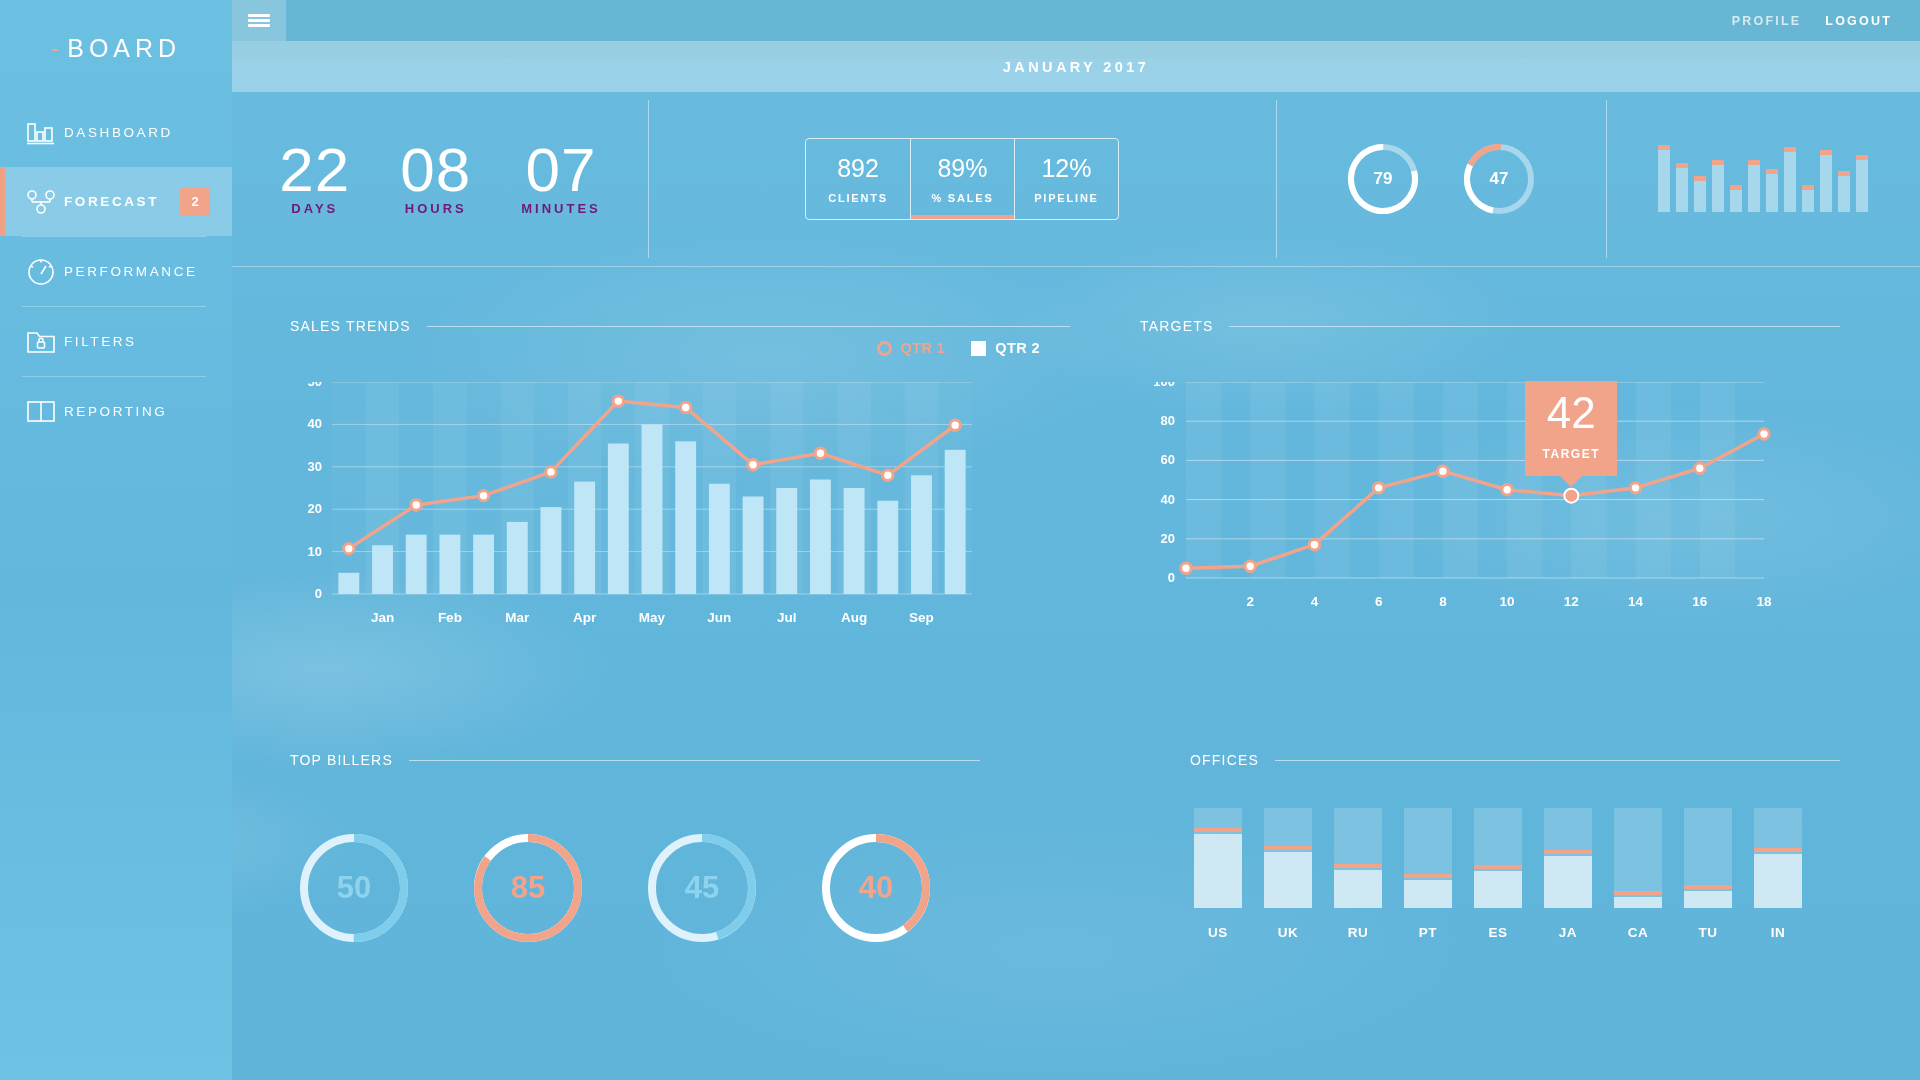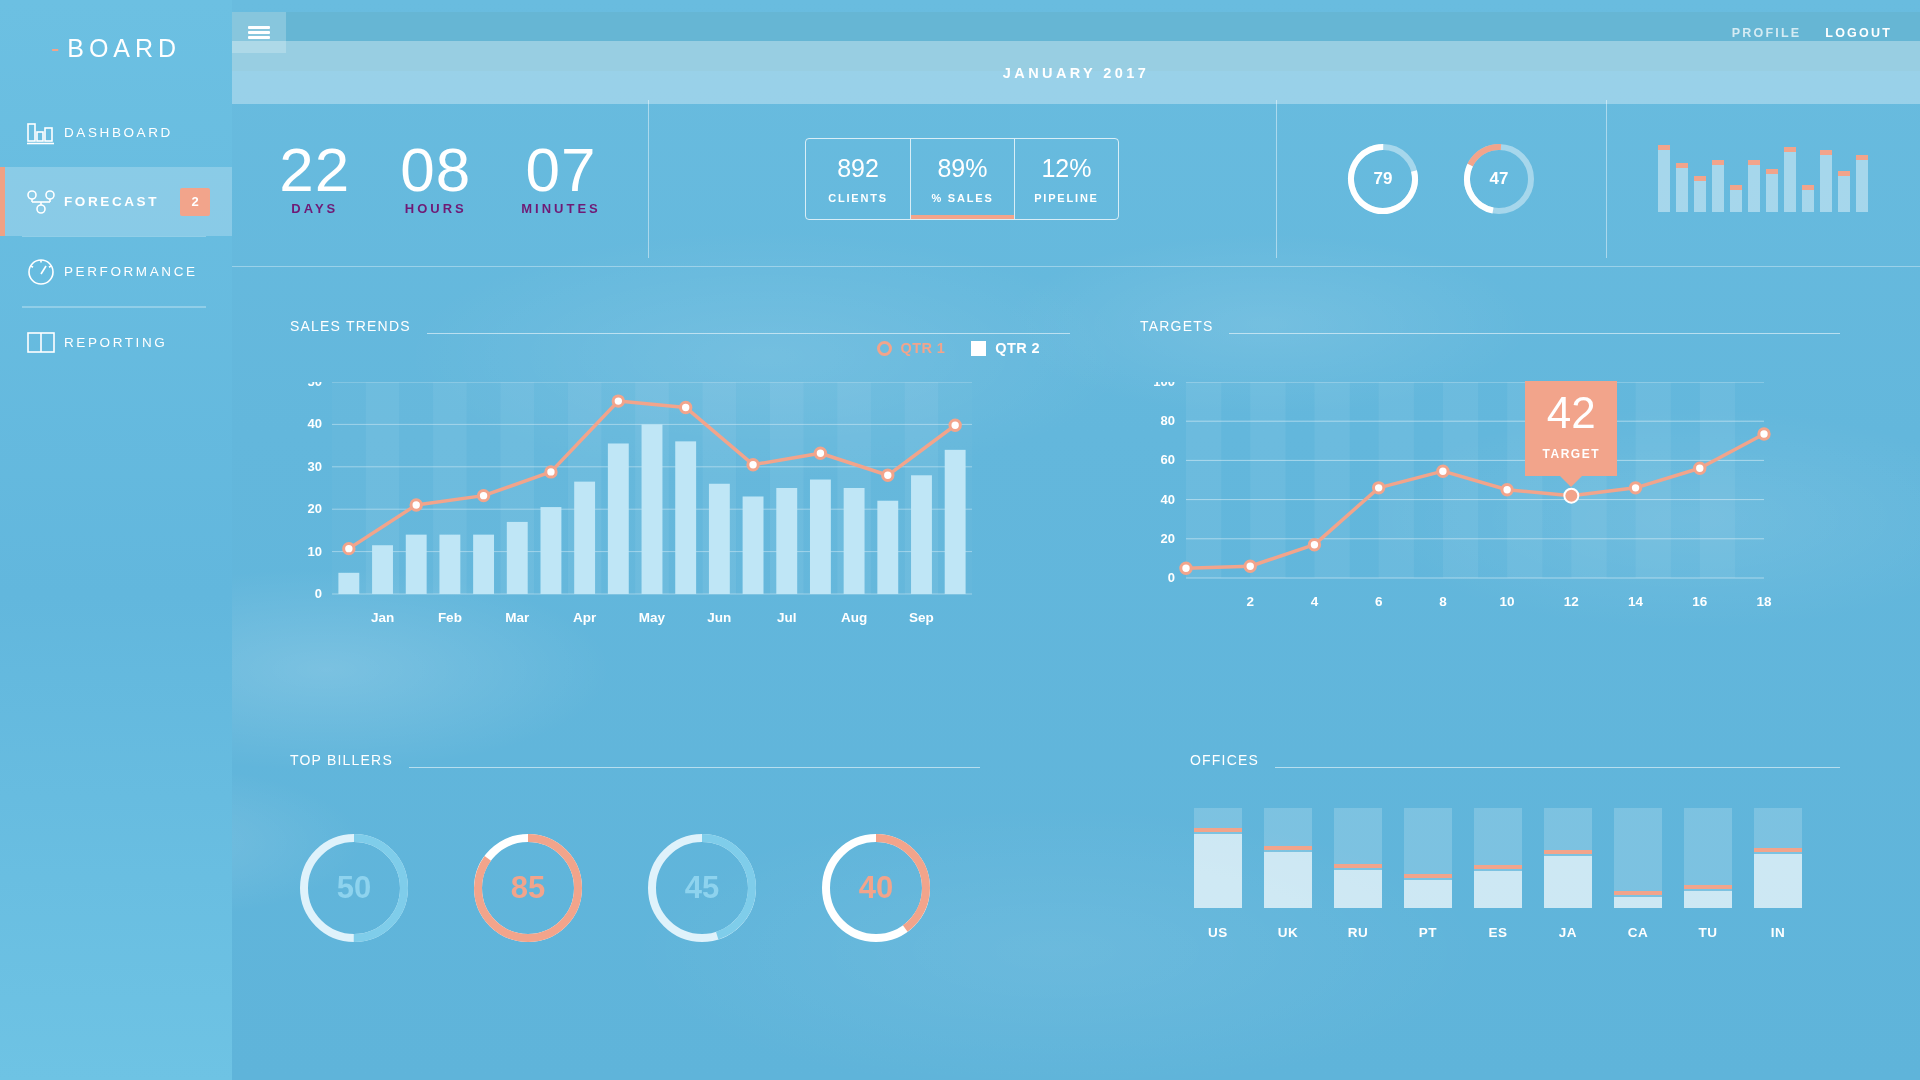--- a/index.html
+++ b/index.html
@@ -58,40 +58,40 @@
   .nav-badge {
     position:absolute; right:22px; top:50%; transform:translateY(-50%);
     background:#f2a48b; color:#fff; font-size:13px; font-weight:700;
     width:30px; height:28px; display:flex; align-items:center; justify-content:center;
     border-radius:2px;
   }
   .nav-sep { height:1px; background:rgba(255,255,255,.28); margin:0 26px 0 22px; }
 
   
   #topbar {
-    position:absolute; left:232px; top:12px; right:0; height:59px;
+    position:absolute; left:232px; top:0; right:0; height:59px;
     background:#66b6d4;
   }
   .burger {
     position:absolute; left:0; top:0; width:54px; height:41px;
     background:rgba(255,255,255,.22);
     display:flex; align-items:center; justify-content:center; cursor:pointer;
   }
   .burger span { display:block; width:22px; height:2.5px; background:#fff; margin:2.5px 0; border-radius:1px; }
   .topnav {
     position:absolute; right:28px; top:0; height:41px;
     display:flex; align-items:center; gap:24px;
   }
   .topnav a { font-size:12.5px; letter-spacing:2.2px; font-weight:700; cursor:pointer; }
   .topnav .profile { color:rgba(255,255,255,.72); }
   .topnav .logout  { color:#ffffff; }
 
   
   #monthband {
-    position:absolute; left:232px; top:41px; right:0; height:63px;
+    position:absolute; left:232px; top:41px; right:0; height:51px;
     background:rgba(255,255,255,.33);
     display:flex; align-items:center; justify-content:center;
   }
   #monthband .txt { font-size:14.5px; letter-spacing:3.4px; font-weight:700; color:#fff; }
 
   
   #kpistrip {
     position:absolute; left:232px; top:92px; right:0; height:175px;
     display:flex; align-items:stretch;
     border-bottom:1px solid rgba(255,255,255,.35);
@@ -128,21 +128,21 @@
     position:absolute; inset:0; display:flex; align-items:center; justify-content:center;
     font-size:17px; font-weight:700; color:#fff;
   }
 
   .mini-wrap { flex:1; justify-content:center; }
   .minibars { display:flex; align-items:flex-end; gap:6px; height:66px; }
   .mb { position:relative; width:12px; background:rgba(255,255,255,.42); }
   .mb i { position:absolute; left:0; right:0; top:-5px; height:5px; background:#f2a48b; display:block; }
 
   
-  .panel-head { display:flex; align-items:flex-end; gap:16px; }
+  .panel-head { display:flex; align-items:center; gap:16px; }
   .panel-head .t { font-size:14px; letter-spacing:1.2px; color:#fff; white-space:nowrap; }
   .panel-head .rule { flex:1; height:1px; background:rgba(255,255,255,.55); }
 
   #salesPanel   { position:absolute; left:290px; top:318px; width:780px; }
   #targetsPanel { position:absolute; left:1140px; top:318px; width:700px; }
   #billersPanel { position:absolute; left:290px; top:752px; width:690px; }
   #officesPanel { position:absolute; left:1190px; top:752px; width:650px; }
 
   .legend { position:absolute; right:30px; top:22px; display:flex; align-items:center; gap:26px; }
   .lg { display:flex; align-items:center; gap:9px; font-size:14.5px; font-weight:700; letter-spacing:.4px; }
@@ -214,20 +214,30 @@
               <circle cx="15" cy="15" r="12"></circle>
               <line x1="15" y1="17" x2="20" y2="9"></line>
               <line x1="15" y1="3" x2="15" y2="5.5"></line>
               <line x1="5" y1="9" x2="7" y2="10.2"></line>
               <line x1="25" y1="9" x2="23" y2="10.2"></line>
             </svg>
           </span>
           <span class="nav-label">PERFORMANCE</span>
         </div>
         <div class="nav-sep"></div>
+        <div class="nav-item">
+          <span class="nav-ico">
+            <svg width="30" height="26" viewBox="0 0 30 26" fill="none" stroke="#fff" stroke-width="1.6">
+              <path d="M2 23V4h9l2.5 3.5H28V23z"></path>
+              <rect x="11.5" y="13" width="7" height="6" rx="1"></rect>
+              <path d="M13 13v-1.8a2 2 0 014 0V13"></path>
+            </svg>
+          </span>
+          <span class="nav-label">FILTERS</span>
+        </div>
         <div class="nav-sep"></div>
         <div class="nav-item">
           <span class="nav-ico">
             <svg width="30" height="26" viewBox="0 0 30 26" fill="none" stroke="#fff" stroke-width="1.6">
               <rect x="2" y="3" width="26" height="19"></rect>
               <line x1="15" y1="3" x2="15" y2="22"></line>
             </svg>
           </span>
           <span class="nav-label">REPORTING</span>
         </div>

